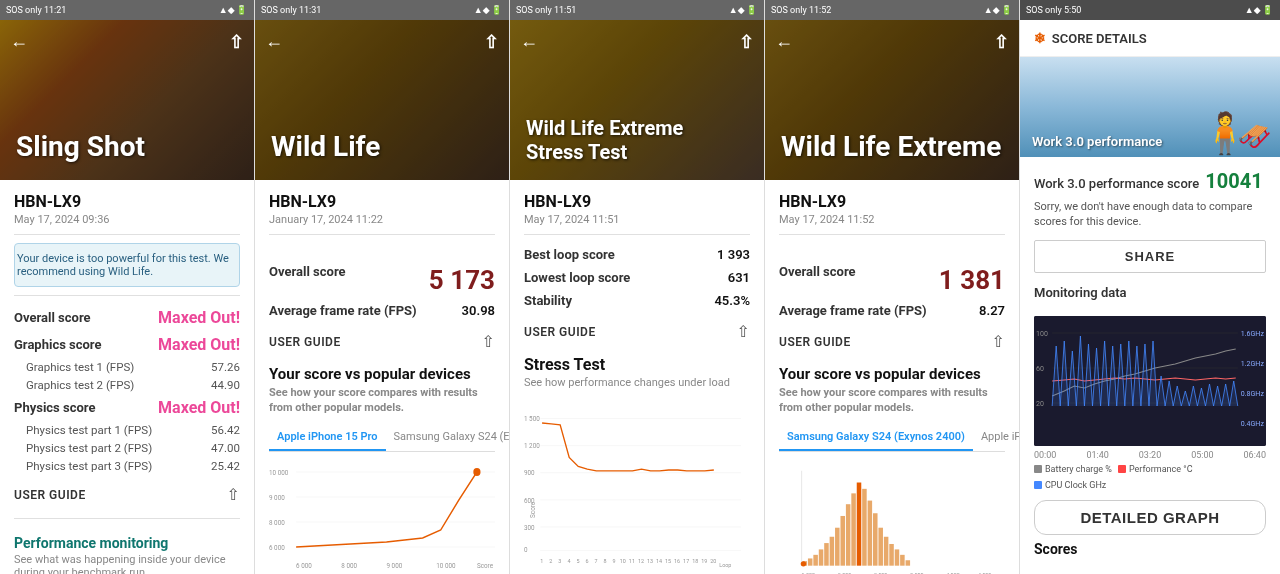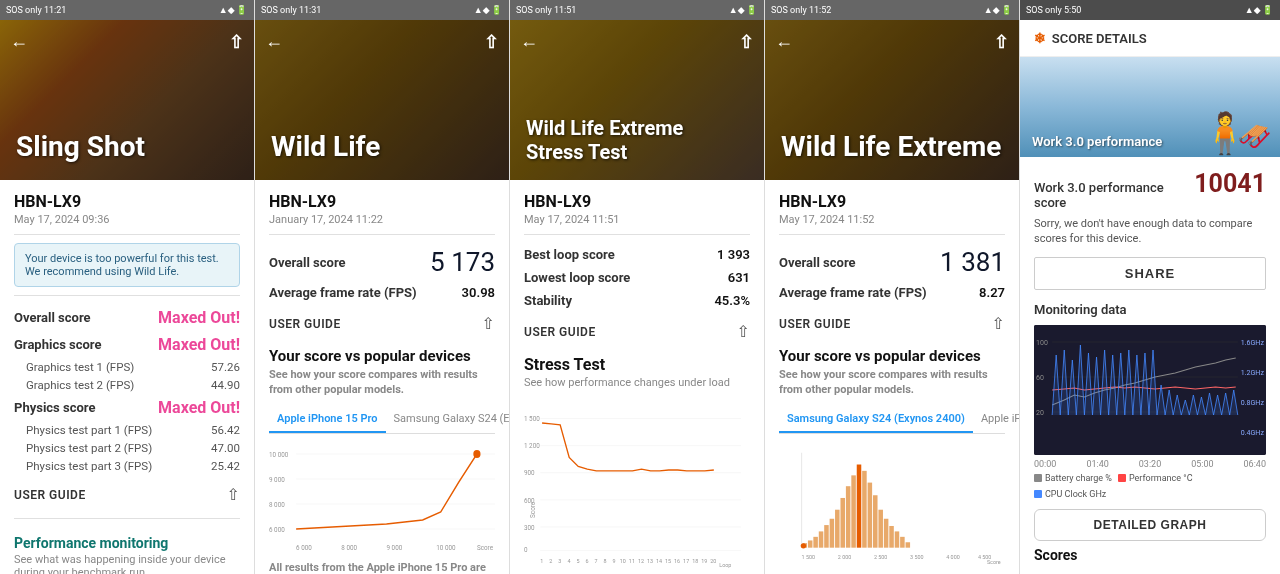--- a/index.html
+++ b/index.html
@@ -119,21 +119,21 @@
     .divider {
       height: 1px;
       background: #e0e0e0;
       margin: 8px 0;
     }
 
     .info-box {
       background: #e8f4f8;
       border: 1px solid #b0d4e8;
       border-radius: 4px;
-      padding: 8px 10px;
+      padding: 8px 2px;
       font-size: 11px;
       color: #2a6080;
       margin: 6px 0;
     }
 
     
     .score-row {
       display: flex;
       justify-content: space-between;
       align-items: center;
@@ -152,23 +152,24 @@
       color: #111;
     }
 
     .score-value.maxed {
       color: #ec4899;
       font-size: 16px;
       font-weight: 700;
     }
 
     .score-value.orange-large {
-      color: #0f172a;
+      color: #7f1d1d;
       font-size: 26px;
-      font-weight: 400;
+      font-weight: 700;
+      margin-top: 18px;
     }
 
     .sub-score-row {
       display: flex;
       justify-content: space-between;
       padding: 2px 0 2px 12px;
       font-size: 11.5px;
       color: #555;
     }
 
@@ -342,23 +343,23 @@
       margin-bottom: 6px;
     }
 
     .work-score-label {
       font-size: 13px;
       color: #333;
       font-weight: 500;
     }
 
     .work-score-value {
-      font-size: 25px;
+      font-size: 20px;
       font-weight: 700;
-      color: #7f1d1d;
+      color: #15803d;
     }
 
     .sorry-text {
       font-size: 11px;
       color: #555;
       line-height: 1.4;
       margin-bottom: 10px;
     }
 
     .share-button {
@@ -374,21 +375,21 @@
       letter-spacing: 1px;
       cursor: pointer;
       border-radius: 2px;
       margin-bottom: 12px;
     }
 
     .monitoring-title {
       font-size: 13px;
       font-weight: 600;
       color: #333;
-      margin-bottom: 8px;
+      margin-bottom: 16px;
     }
 
     .monitoring-chart {
       width: 100%;
       height: 130px;
       background: #1a1a2e;
       border-radius: 2px;
       position: relative;
       overflow: hidden;
     }
@@ -427,26 +428,26 @@
       border-radius: 1px;
     }
 
     .detailed-graph-btn {
       display: block;
       width: 100%;
       padding: 8px;
       border: 1px solid #ccc;
       background: #fff;
       text-align: center;
-      font-size: 12px;
+      font-size: 15px;
       font-weight: 600;
       color: #333;
       letter-spacing: 0.5px;
       cursor: pointer;
-      border-radius: 6px;
+      border-radius: 12px;
       margin: 10px 0 6px;
     }
 
     .scores-section-title {
       font-size: 14px;
       font-weight: 700;
       color: #111;
       margin-top: 4px;
     }
 

